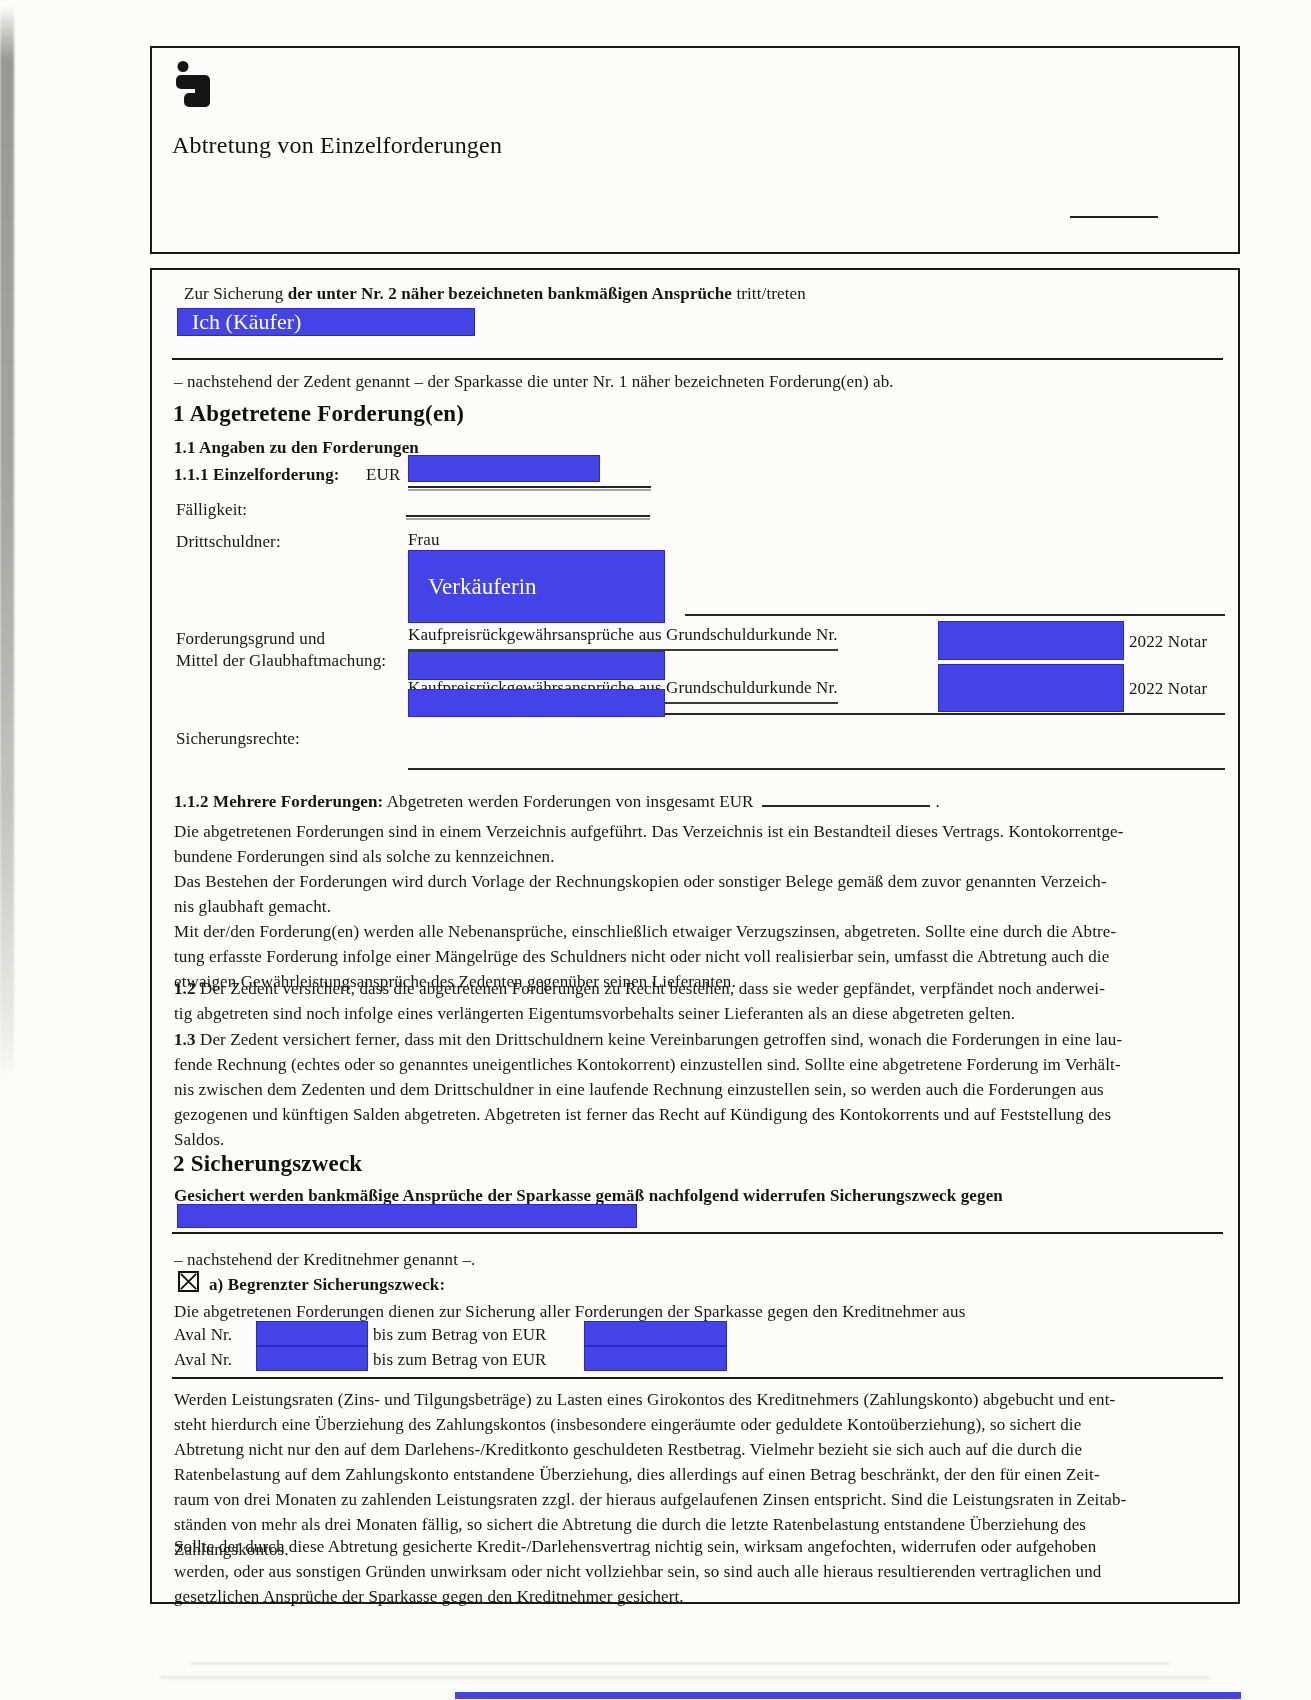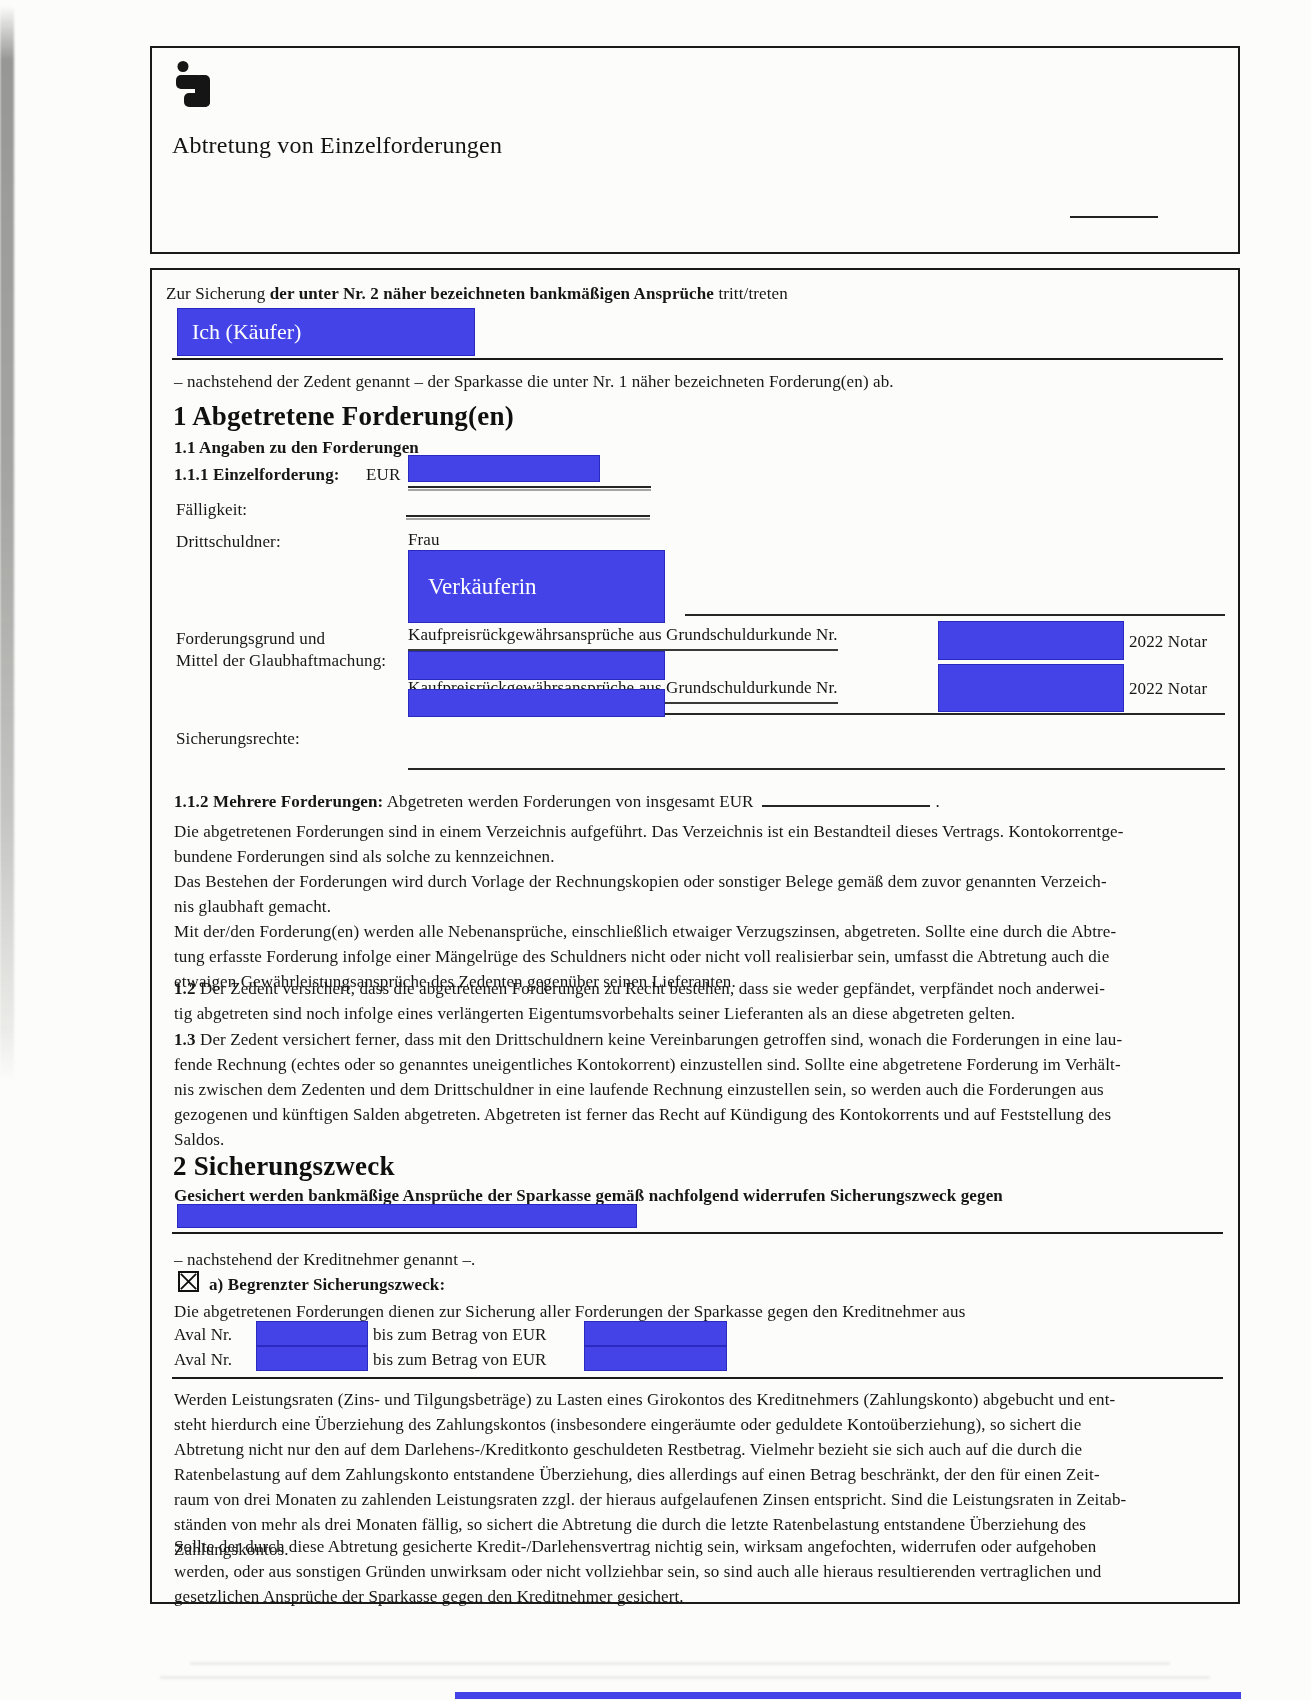--- a/index.html
+++ b/index.html
@@ -32,31 +32,31 @@
   .header-box{left:150px;top:46px;width:1086px;height:204px;}
   .main-box{left:150px;top:268px;width:1086px;height:1332px;}
   
   .logo{position:absolute;left:24px;top:12px;}
   .doc-title{position:absolute;left:20px;top:84px;font-size:24px;letter-spacing:.2px;color:#121212;}
   .header-rule{position:absolute;right:80px;bottom:34px;width:88px;border-bottom:2px solid #222;}
   
   .t{position:absolute;font-size:17px;line-height:21px;letter-spacing:.12px;color:var(--ink);white-space:nowrap;}
   .b{font-weight:bold;}
   .para{position:absolute;font-size:17px;line-height:25px;letter-spacing:.12px;color:var(--ink);white-space:pre;}
-  .h1{position:absolute;font-size:27px;font-weight:bold;letter-spacing:.2px;white-space:nowrap;color:#101010;}
+  .h1{position:absolute;font-size:23px;font-weight:bold;letter-spacing:.2px;white-space:nowrap;color:#101010;}
   .redact{position:absolute;background:var(--redaction);border:1px solid var(--redaction-border);box-sizing:border-box;}
   .redact .rlabel{color:#fff;white-space:nowrap;}
   .rule{position:absolute;border-top:2px solid #1a1a1a;height:0;}
   .fline{position:absolute;border-bottom:2px solid #262626;height:0;}
   .dline{box-shadow:0 3px 0 0 rgba(60,60,60,.45);}
   .fill-line{display:inline-block;width:168px;height:12px;border-bottom:2px solid #262626;margin:0 6px 0 8px;}
   .claim-text{display:inline-block;border-bottom:2px solid #3a3a3a;padding-bottom:4px;}
   .checkbox{position:absolute;width:21px;height:21px;border:2px solid #111;box-sizing:border-box;background:#fcfcfa;}
   .checkbox svg{display:block;width:100%;height:100%;}
-  .zedent-box{left:25px;top:38px;width:298px;height:48px;display:flex;align-items:center;}
+  .zedent-box{left:25px;top:38px;width:298px;height:28px;display:flex;align-items:center;}
   .zedent-box .rlabel{font-size:22px;padding-left:14px;}
   .verk-box{left:256px;top:280px;width:257px;height:73px;display:flex;align-items:center;}
   .verk-box .rlabel{font-size:23px;padding-left:19px;}
   .bottom-redaction{position:absolute;left:455px;top:1692px;width:786px;height:7px;background:var(--redaction);}
 </style>
 </head>
 <body>
 
 <div class="page">
 
@@ -72,21 +72,21 @@
         <rect x="8" y="33" width="26" height="14" rx="5"></rect>
         <rect x="19" y="15" width="15" height="32" rx="5"></rect>
       </g>
     </svg>
     <div class="doc-title">Abtretung von Einzelforderungen</div>
     <div class="header-rule"></div>
   </div>
 
   <div class="box main-box">
 
-    <div class="t" style="left:14px;top:13px;"><span>Zur Sicherung</span> <span class="b">der unter Nr. 2 näher bezeichneten bankmäßigen Ansprüche</span> <span>tritt/treten</span></div>
+    <div class="t" style="left:32px;top:13px;"><span>Zur Sicherung</span> <span class="b">der unter Nr. 2 näher bezeichneten bankmäßigen Ansprüche</span> <span>tritt/treten</span></div>
 
     <div class="redact zedent-box">
       <span class="rlabel">Ich (Käufer)</span>
     </div>
 
     <div class="rule" style="left:20px;right:15px;top:88px;"></div>
 
     <div class="t" style="left:22px;top:101px;">– nachstehend der Zedent genannt – der Sparkasse die unter Nr. 1 näher bezeichneten Forderung(en) ab.</div>
 
     <div class="h1" style="left:21px;top:131px;">1 Abgetretene Forderung(en)</div>

